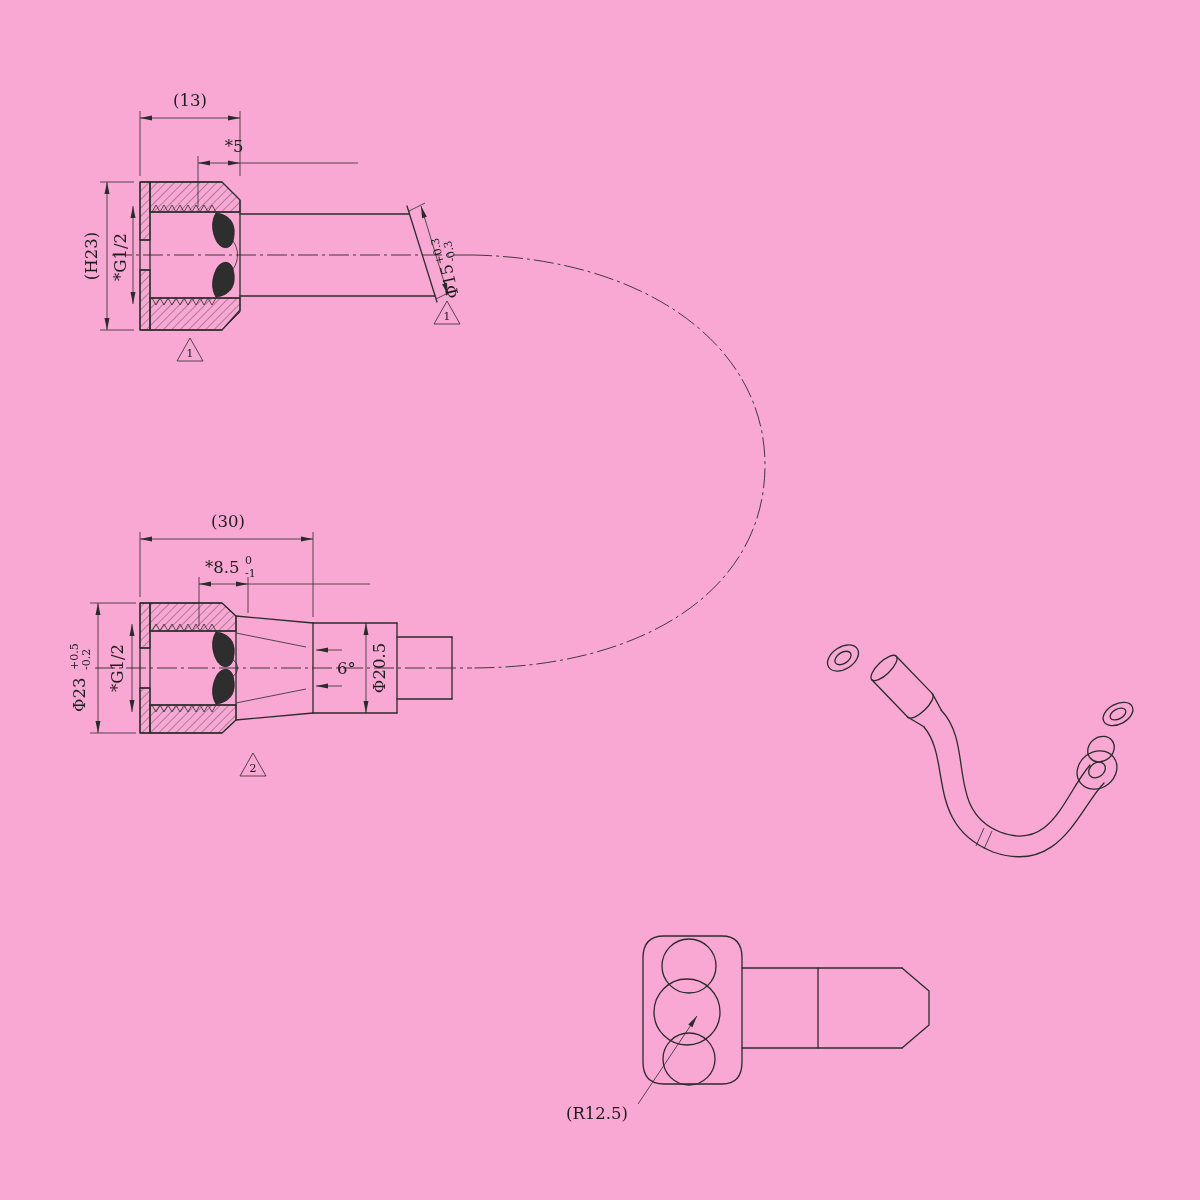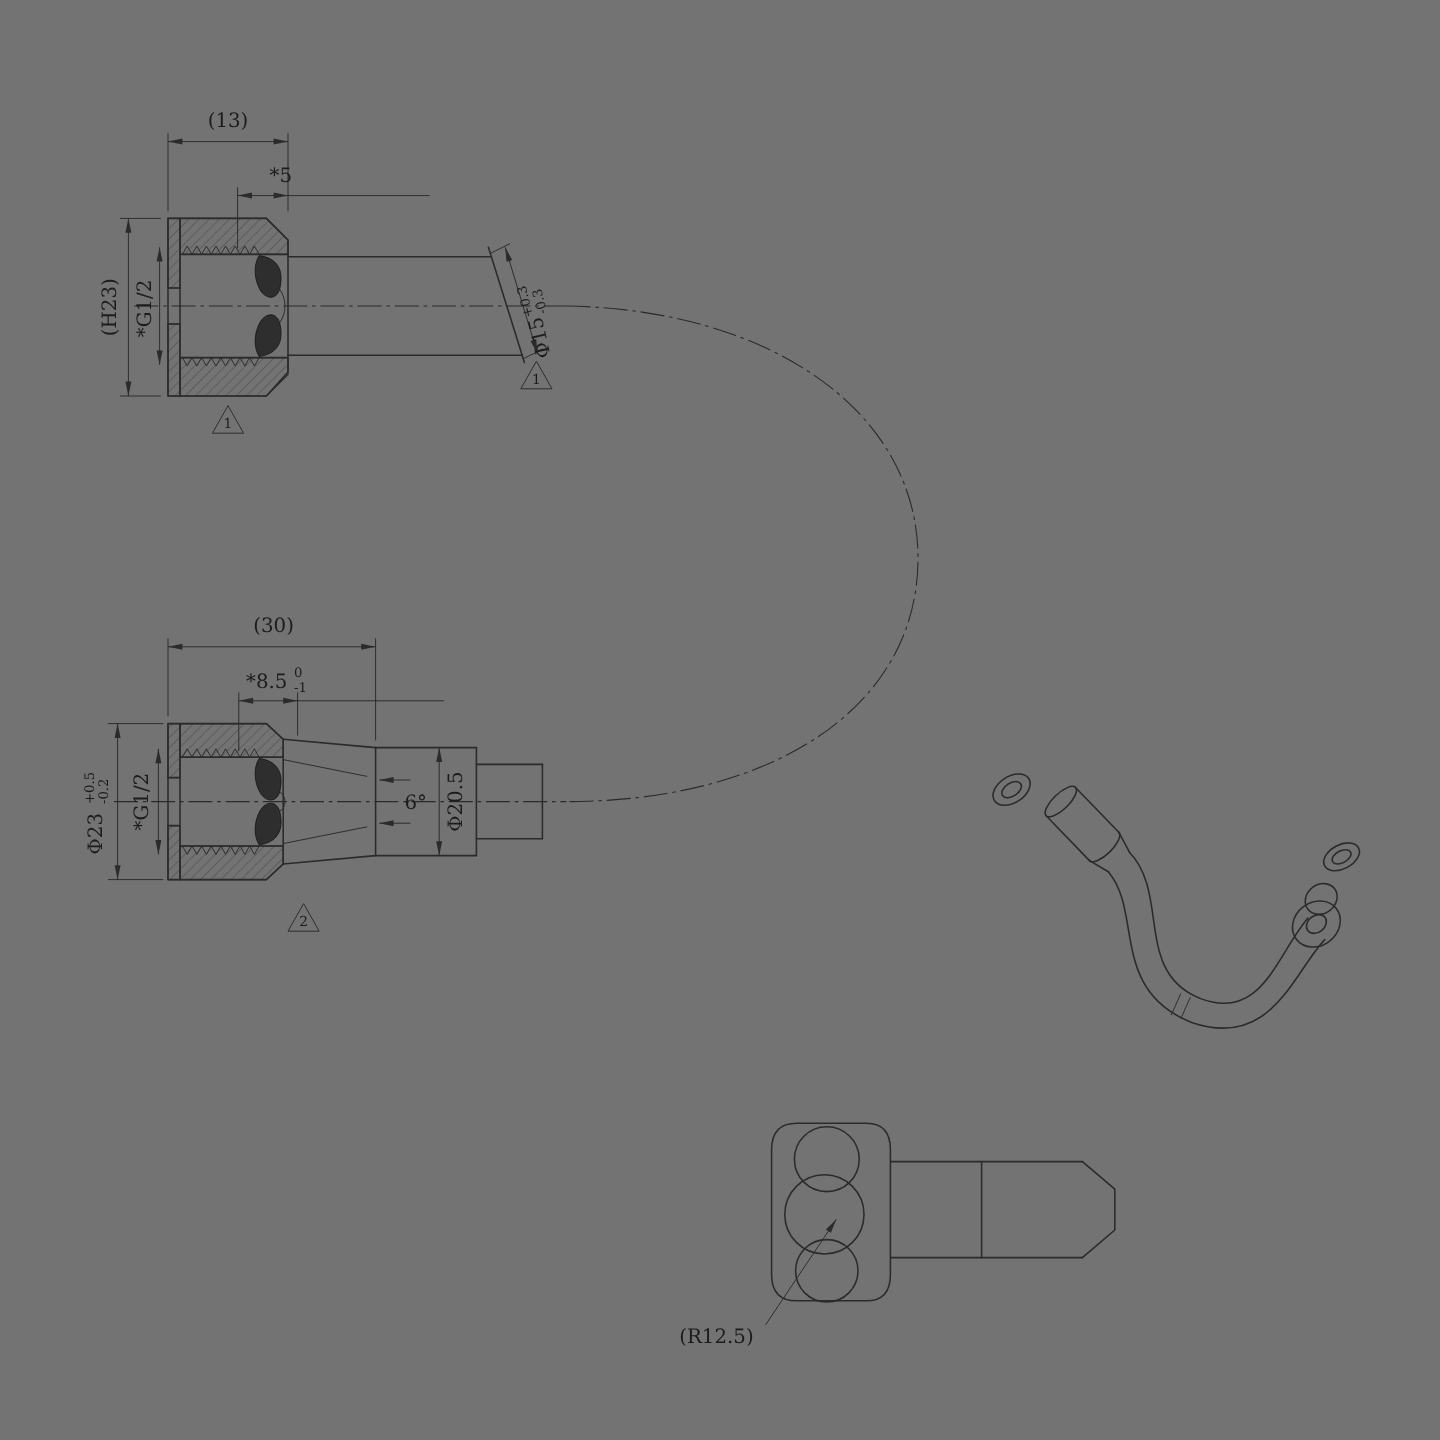--- a/index.html
+++ b/index.html
@@ -1,16 +1,16 @@
 <!DOCTYPE html>
 <html><head>
 <meta charset="utf-8">
 <style>
   html,body{margin:0;padding:0;background:#ffffff;}
-  .sheet{width:1200px;height:1200px;background:#737373;position:relative;overflow:hidden;}
+  .sheet{width:1200px;height:1200px;background:#f9a8d4;position:relative;overflow:hidden;}
   svg{display:block;}
   svg text{font-family:"DejaVu Serif","Liberation Serif",serif;fill:#1c1c1c;}
   .ln{stroke:#2b2b2b;stroke-width:1.3;fill:none;stroke-linejoin:round;stroke-linecap:round;}
   .thin{stroke:#2b2b2b;stroke-width:0.8;fill:none;}
   .dim{stroke:#2b2b2b;stroke-width:0.8;fill:none;}
   .cl{stroke:#2b2b2b;stroke-width:0.9;fill:none;stroke-dasharray:20 4 3 4;}
   .hatchfill{fill:url(#hatch);stroke:#2b2b2b;stroke-width:1;}
   .dark{fill:#2e2e2e;stroke:#1c1c1c;stroke-width:0.8;}
   .dimtxt{font-size:16.5px;}
   .toltxt{font-size:11px;}

